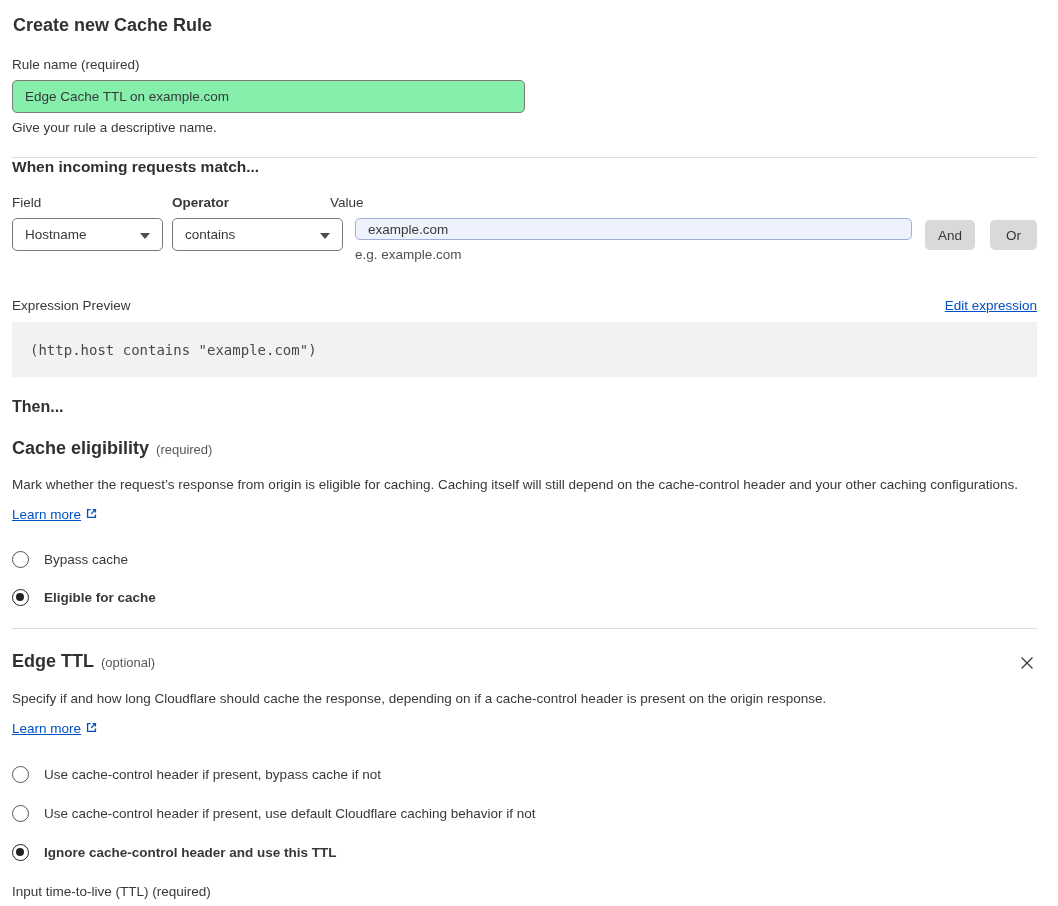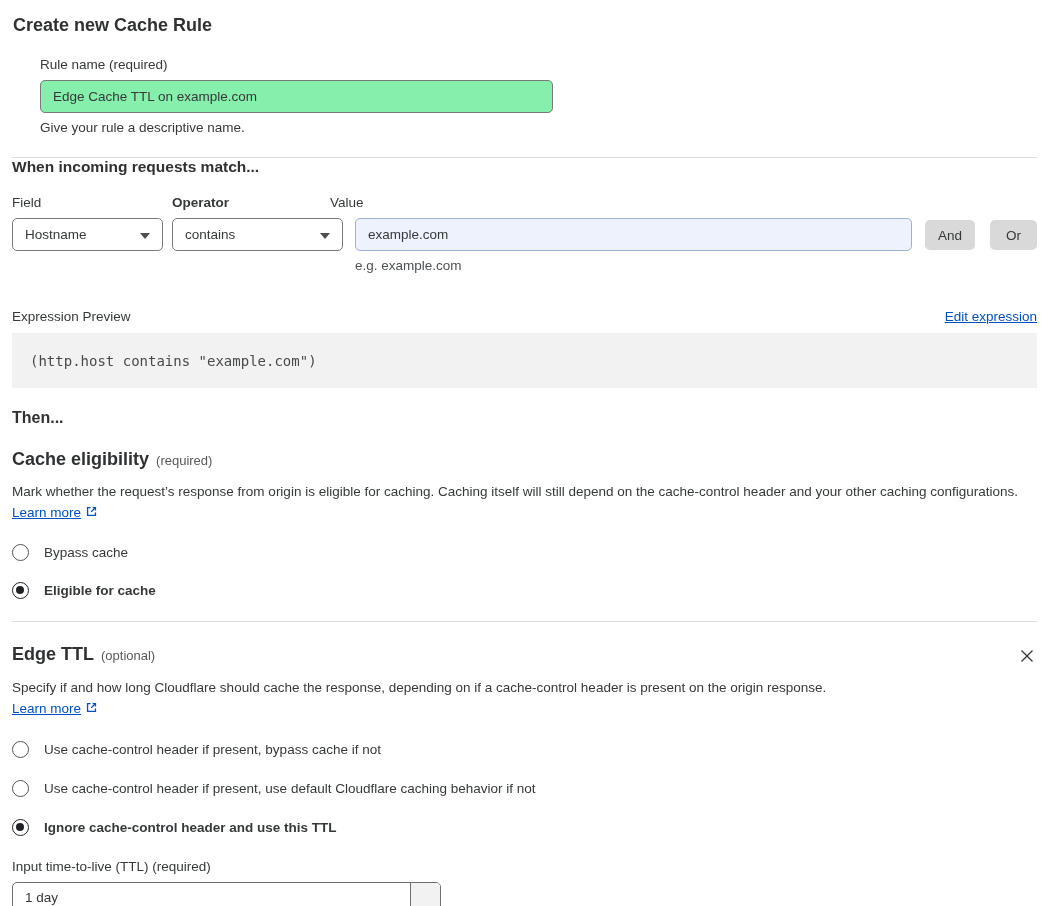--- a/index.html
+++ b/index.html
@@ -22,21 +22,21 @@
   }
 
   label.field-label {
     display: block;
     font-size: 13.5px;
     color: #36393a;
     margin-bottom: 8px;
   }
 
   
-  .rule-name-group { margin-top: 21px; margin-left: 28px; }
+  .rule-name-group { margin-top: 21px; }
   .text-input {
     width: 513px;
     height: 33px;
     border: 1px solid #797979;
     border-radius: 5px;
     padding: 0 12px;
     font-size: 13.5px;
     font-family: "Liberation Sans", sans-serif;
     color: #36393a;
     background: #86efac;
@@ -83,21 +83,21 @@
     right: 12px;
     top: 14px;
     width: 0; height: 0;
     border-left: 5px solid transparent;
     border-right: 5px solid transparent;
     border-top: 6px solid #4c4f52;
   }
   .value-col { flex: 1; margin-right: 13px; }
   .value-input {
     width: 100%;
-    height: 33px;
+    height: 22px;
     border: 1px solid #9fb0d8;
     border-radius: 5px;
     background: #edf2fc;
     padding: 0 12px;
     font-size: 13.5px;
     font-family: "Liberation Sans", sans-serif;
     color: #36393a;
     outline: none;
   }
   .eg-text { margin-top: 7px; font-size: 13.5px; color: #4d5154; }
@@ -146,21 +146,21 @@
 
   h2.then-h { font-size: 16px; font-weight: bold; margin-top: 21px; color: #2f3133; }
 
   .sub-heading { margin-top: 22px; display: flex; align-items: baseline; }
   .sub-heading .hname { font-size: 18px; font-weight: bold; color: #2f3133; }
   .sub-heading .hbadge { font-size: 13px; color: #595959; margin-left: 7px; }
 
   p.desc {
     margin-top: 11px;
     font-size: 13.5px;
-    line-height: 21px;
+    line-height: 30px;
     color: #36393a;
   }
   p.desc.narrow { max-width: 836px; }
   .ext-icon { vertical-align: -2px; margin-left: 3px; }
 
   
   .radio-group { margin-top: 21px; }
   .radio-row {
     display: flex;
     align-items: center;

